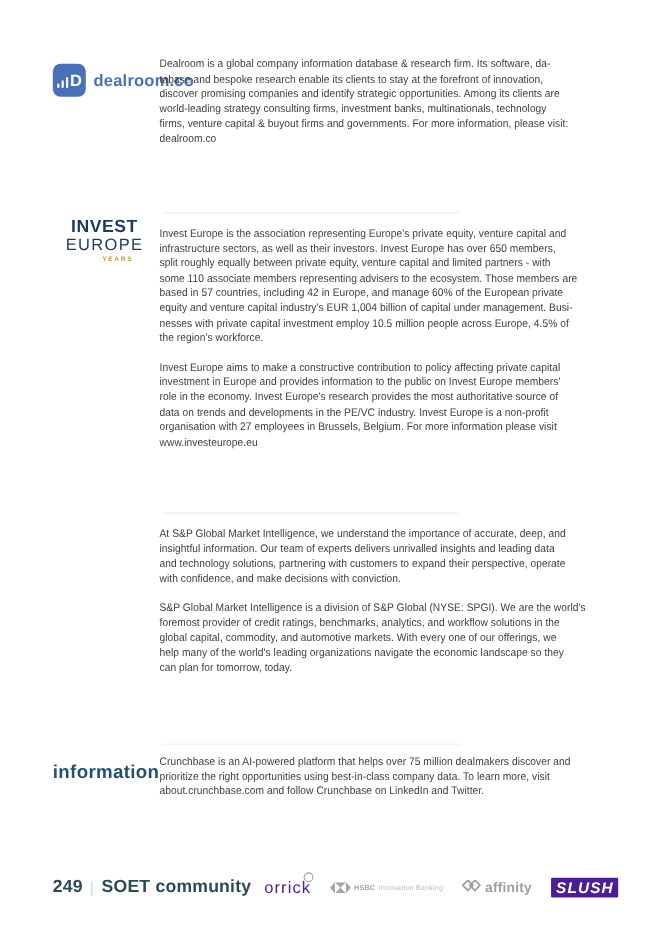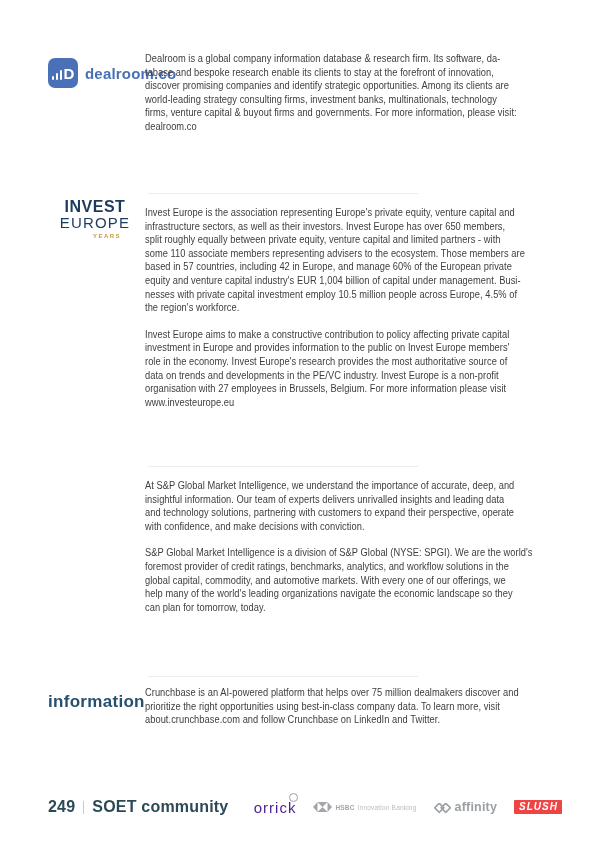--- a/index.html
+++ b/index.html
@@ -106,25 +106,25 @@
 
   .partner-logos { display: flex; align-items: center; gap: 17px; }
   .orrick { position: relative; color: #4c1d95; font-size: 15px; letter-spacing: 1px; font-weight: 500; line-height: 1; }
   .orrick-ring {
     position: absolute; top: -7px; right: -2px;
     width: 7px; height: 7px; border: 1.5px solid #9ba0a4; border-radius: 50%;
   }
   .hsbc { display: flex; align-items: center; gap: 3px; }
   .hsbc-name { color: #a2a6a9; font-size: 6.5px; font-weight: bold; letter-spacing: 0.2px; }
   .hsbc-sub { color: #b9bcbf; font-size: 6.5px; letter-spacing: 0.2px; }
-  .affinity { display: flex; align-items: flex-end; gap: 4px; }
+  .affinity { display: flex; align-items: flex-start; gap: 4px; }
   .affinity-label { color: #9ba0a4; font-size: 12.5px; font-weight: 600; letter-spacing: 0.2px; }
   .slush {
-    background: #ef4444; color: #ffffff;
-    font-size: 10px; font-weight: 800; font-style: italic; letter-spacing: 1px;
+    background: #4c1d95; color: #ffffff;
+    font-size: 14px; font-weight: 800; font-style: italic; letter-spacing: 1px;
     padding: 2px 4px 2px 5px; border-radius: 1px; line-height: 1;
   }
 </style>
 </head>
 <body>
 
 <div class="page">
 
   <div class="dealroom-logo">
     <div class="dealroom-icon">

